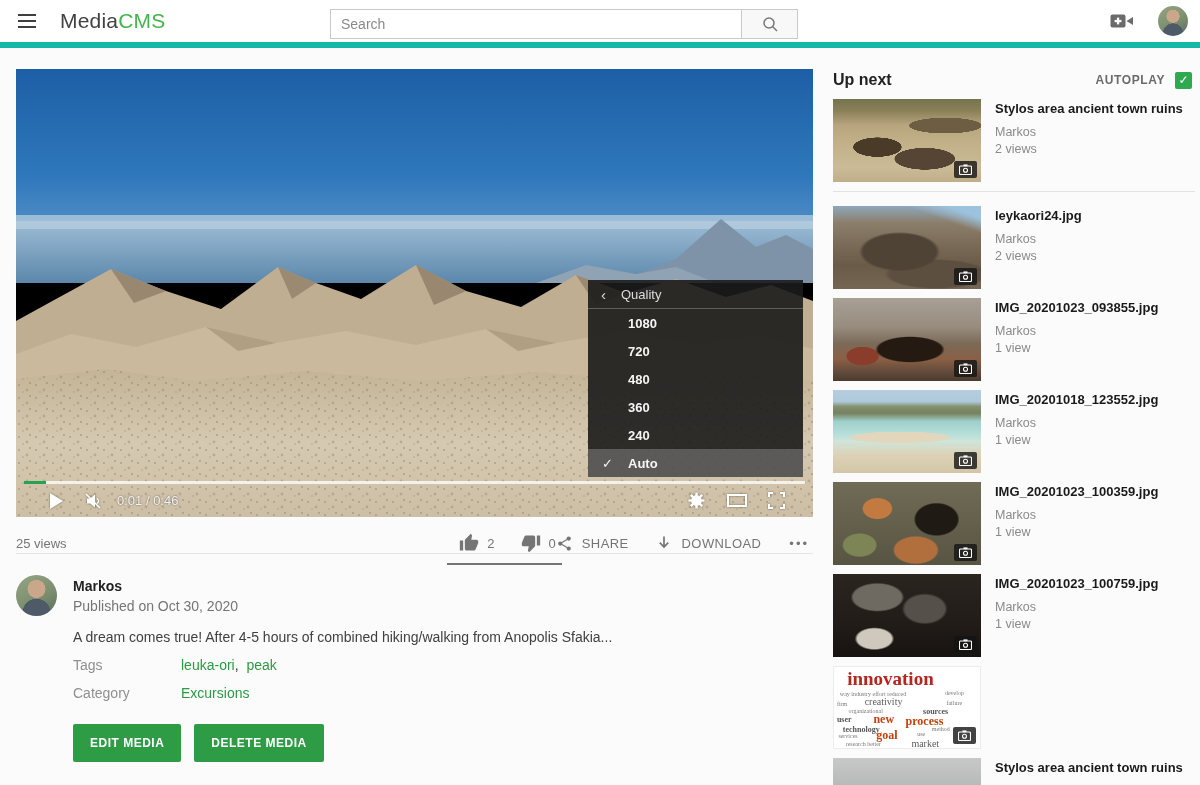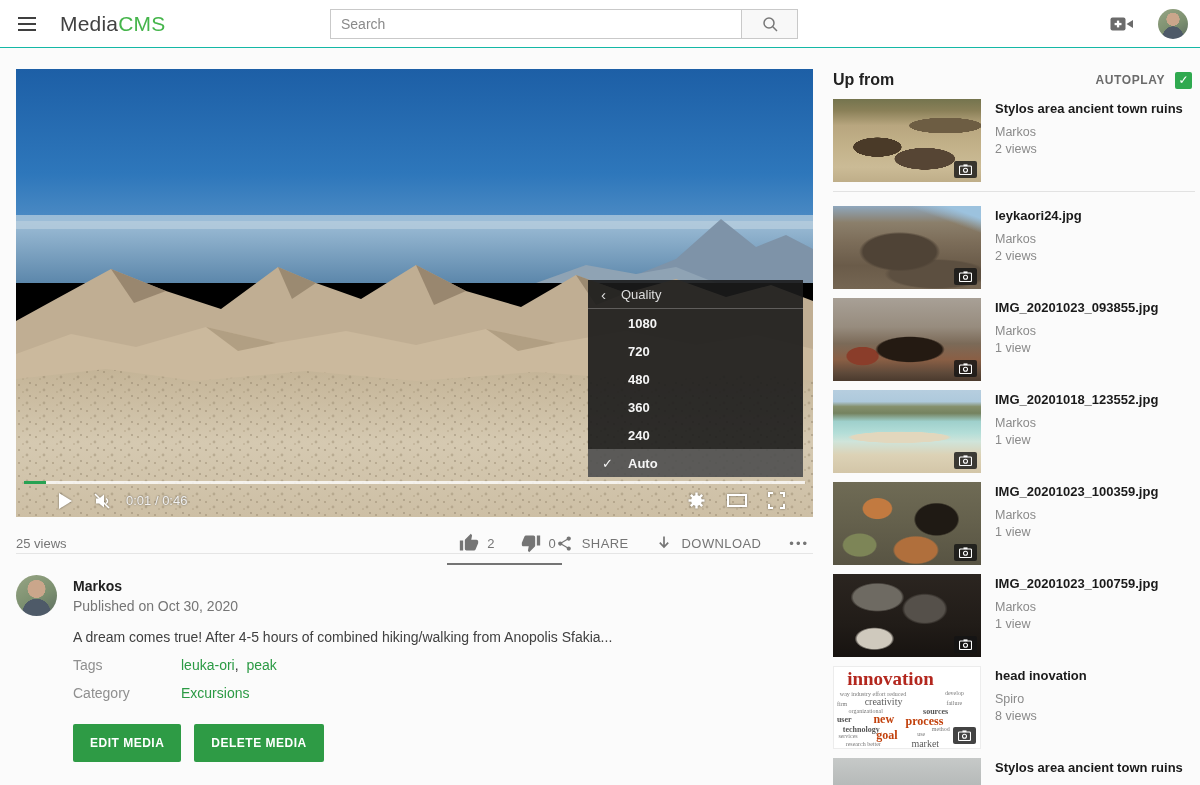--- a/index.html
+++ b/index.html
@@ -1,20 +1,20 @@
 <!DOCTYPE html>
 <html><head>
 <meta charset="utf-8">
 <style>
   * { box-sizing:border-box; margin:0; padding:0; }
   html,body { width:1200px; height:785px; overflow:hidden; background:#fbfbfb;
     font-family:"Liberation Sans", sans-serif; color:#212121; }
 
   
-  .topbar { position:relative; height:48px; background:#fff; border-bottom:1px solid #14b8a6;
+  .topbar { position:relative; height:48px; background:#fff; border-bottom:6px solid #14b8a6;
     display:flex; align-items:center; }
   .hamburger { margin-left:18px; width:20px; cursor:pointer; }
   .hamburger i { display:block; width:18px; height:2px; background:#3f3f3f; margin:4px 0; }
   .logo { margin-left:22px; font-size:21px; letter-spacing:.2px; cursor:pointer; }
   .logo .lp { color:#424242; }
   .logo .ls { color:#45b54b; }
   .searchwrap { position:absolute; left:330px; top:9px; display:flex; height:30px; }
   .searchwrap input { width:412px; height:30px; border:1px solid #c9c9c9; background:#fff;
     padding:0 10px; font-size:14px; color:#333; font-family:inherit; outline:none; }
   .searchwrap input::placeholder { color:#8a8a8a; }
@@ -32,21 +32,21 @@
   .page { display:flex; }
   .main-col { width:797px; margin-left:16px; flex:none; }
   .sidebar { width:362px; margin-left:20px; margin-top:23px; flex:none; }
 
   
   .player { position:relative; width:797px; height:448px; margin-top:21px; background:#000; overflow:hidden; }
   .scene { position:absolute; inset:0; width:100%; height:100%; }
   .progress-track { position:absolute; left:8px; right:8px; bottom:33px; height:3px;
     background:rgba(255,255,255,.78); cursor:pointer; }
   .progress-fill { width:22px; height:100%; background:#27a253; }
-  .controls { position:absolute; left:17px; right:0; bottom:0; height:33px; display:flex; align-items:center; }
+  .controls { position:absolute; left:8px; right:0; bottom:0; height:33px; display:flex; align-items:center; }
   .play-btn { margin-left:26px; width:0; height:0; border-left:13px solid #fff;
     border-top:8px solid transparent; border-bottom:8px solid transparent; cursor:pointer;
     filter:drop-shadow(0 0 1px rgba(0,0,0,.45)); }
   .ctrl-ic { display:flex; align-items:center; cursor:pointer; filter:drop-shadow(0 0 1px rgba(0,0,0,.45)); }
   .vol { margin-left:20px; }
   .time { margin-left:14px; font-size:13px; color:#f1f1f1; text-shadow:0 0 2px rgba(0,0,0,.55); }
   .ctrl-right { margin-left:auto; display:flex; align-items:center; gap:21px; padding-right:28px; }
   .theater-ic { width:20px; height:13px; border:2px solid #fff; display:block; }
 
   
@@ -369,21 +369,21 @@
     </div>
 
     <div class="btn-row">
       <button class="gbtn">EDIT MEDIA</button>
       <button class="gbtn">DELETE MEDIA</button>
     </div>
   </div>
 
   <aside class="sidebar">
     <div class="sb-header">
-      <span class="sb-title">Up from</span>
+      <span class="sb-title">Up next</span>
       <span class="autoplay-label">AUTOPLAY</span>
       <span class="autoplay-check">
         <span>✓</span>
       </span>
     </div>
     <div class="up-list">
         <div class="up-item">
           <div class="thumb t-ruins">
             <span class="cam-badge">
               <svg width="13" height="11" viewBox="0 0 13 11">
@@ -501,25 +501,20 @@
             <span class="cw cw-md" style="left: 53%; top: 89%;">market</span>
             <span class="cw cw-xs" style="left: 8%; top: 91%;">research better</span>
             <span class="cam-badge">
               <svg width="13" height="11" viewBox="0 0 13 11">
                 <rect x="0.5" y="2" width="12" height="8.5" rx="1" fill="none" stroke="#fff" stroke-width="1.1"></rect>
                 <circle cx="6.5" cy="6.2" r="2" fill="none" stroke="#fff" stroke-width="1.1"></circle>
                 <rect x="4.5" y="0.4" width="4" height="1.8" fill="#fff"></rect>
               </svg>
             </span>
           </div>
-          <div class="up-info">
-            <div class="up-title">head inovation</div>
-            <div class="up-author">Spiro</div>
-            <div class="up-views">8 views</div>
-          </div>
         </div>
         <div class="up-item">
           <div class="thumb t-misty"></div>
           <div class="up-info">
             <div class="up-title">Stylos area ancient town ruins</div>
           </div>
         </div>
       </div>
   </aside>
 </div>

